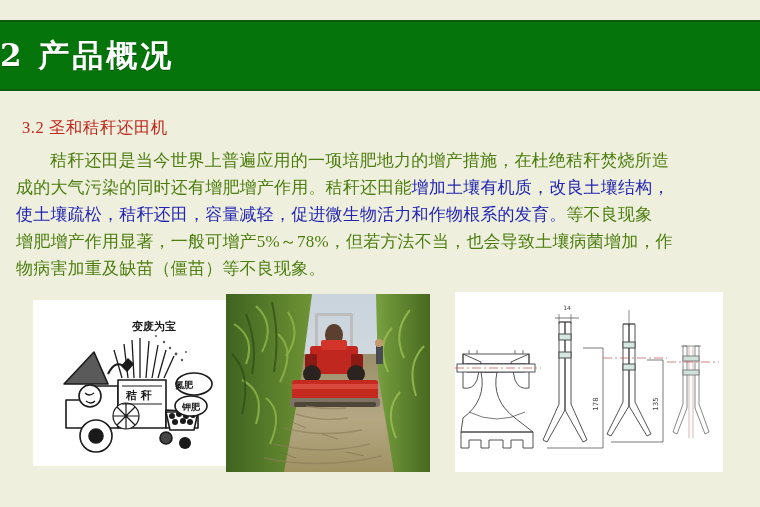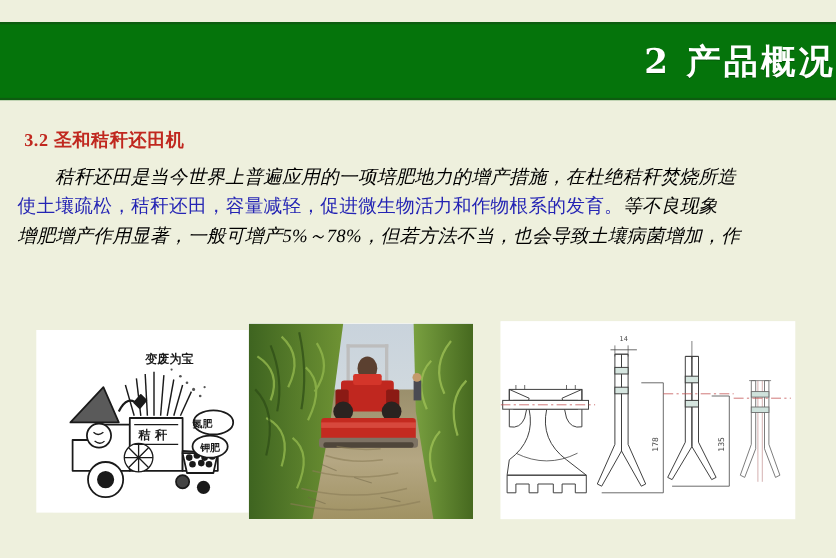--- a/index.html
+++ b/index.html
@@ -21,61 +21,61 @@
     left: 0;
     top: 20px;
     width: 760px;
     height: 71px;
     background: #05740b;
     border-top: 2px solid #0d5c10;
     border-bottom: 2px solid #0d5c10;
     box-sizing: border-box;
     display: flex;
     align-items: center;
-    justify-content: flex-end;
+    justify-content: flex-start;
   }
   .title-text {
     color: #ffffff;
     font-size: 31px;
     font-weight: bold;
     letter-spacing: 3px;
     font-family: "DejaVu Serif", "Liberation Serif", serif;
     white-space: nowrap;
     text-shadow: 0 1px 0 rgba(0,0,0,0.25);
   }
 
   
   .sub-heading {
     position: absolute;
     left: 22px;
     top: 117px;
     color: #c0281f;
     font-size: 16.5px;
-    font-weight: bold;
+    font-weight: normal;
     letter-spacing: 0.5px;
     white-space: nowrap;
   }
 
   
   .body-block {
     position: absolute;
     left: 16px;
     top: 147px;
     width: 732px;
   }
   .body-line {
     font-size: 17px;
     line-height: 27px;
     color: #141414;
     white-space: nowrap;
     letter-spacing: 0.2px;
   }
   .body-line.indent { text-indent: 34px; }
   .seg-blue { color: #2424b4; }
-  .seg-black { color: #000000; font-style: italic; }
+  .seg-black { color: #4d7c0f; }
 
   
   .figure {
     position: absolute;
     background: #ffffff;
     overflow: hidden;
   }
   .fig-cartoon {
     left: 33px; top: 300px; width: 204px; height: 166px;
   }
@@ -94,24 +94,30 @@
   <div class="title-text">2  产品概况</div>
 </div>
 
 <div class="sub-heading">3.2  圣和秸秆还田机</div>
 
 <div class="body-block">
   <div class="body-line indent">
     <span class="seg-black">秸秆还田是当今世界上普遍应用的一项培肥地力的增产措施，在杜绝秸秆焚烧所造</span>
   </div>
   <div class="body-line">
+    <span class="seg-black">成的大气污染的同时还有增肥增产作用。秸秆还田能</span><span class="seg-blue">增加土壤有机质，改良土壤结构，</span>
+  </div>
+  <div class="body-line">
     <span class="seg-blue">使土壤疏松，秸秆还田，容量减轻，促进微生物活力和作物根系的发育。</span><span class="seg-black">等不良现象</span>
   </div>
   <div class="body-line">
     <span class="seg-black">增肥增产作用显著，一般可增产5%～78%，但若方法不当，也会导致土壤病菌增加，作</span>
+  </div>
+  <div class="body-line">
+    <span class="seg-black">物病害加重及缺苗（僵苗）等不良现象。</span>
   </div>
 </div>
 
 <div class="figure fig-cartoon">
   <svg class="fig-svg" viewBox="0 0 174 166">
     <rect x="0" y="0" width="174" height="166" fill="#ffffff"></rect>
     <g stroke="#1a1a1a" fill="none" stroke-width="1.6" stroke-linejoin="round">
 
       <path d="M18 128 L18 100 L38 100 L44 86 L70 86 L70 128 Z" fill="#ffffff"></path>
       <path d="M70 128 L70 80 L118 80 L118 128 Z" fill="#ffffff"></path>

